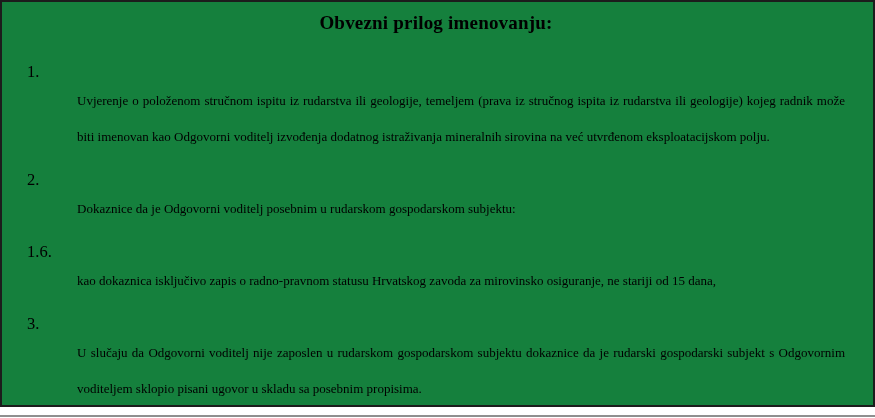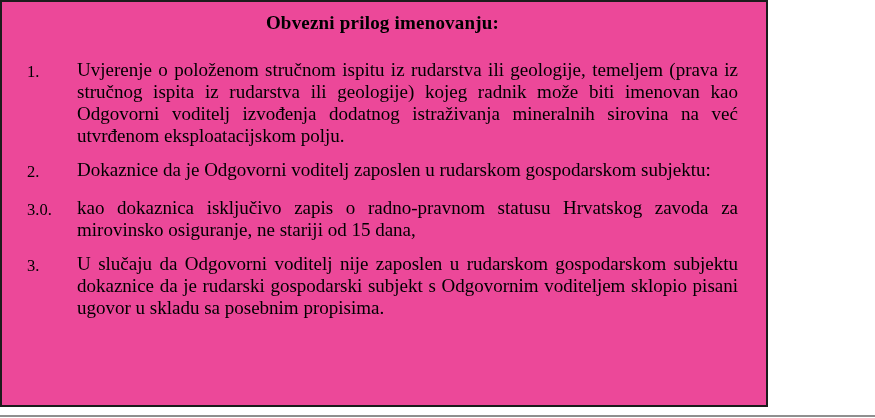--- a/index.html
+++ b/index.html
@@ -11,24 +11,24 @@
     overflow: hidden;
   }
   .page {
     position: relative;
     width: 875px; height: 418px;
     background: #ffffff;
   }
   .doc-box {
     position: absolute;
     left: 0; top: 0;
-    width: 768px; height: 407px;
+    width: 875px; height: 407px;
     border: 2px solid #1c1c1c;
     border-top-width: 2px;
-    background: #ec4899;
+    background: #15803d;
     padding: 9px 28px 4px 25px;
     overflow: hidden;
   }
   .doc-title {
     text-align: center;
     font-weight: bold;
     font-size: 19px;
     line-height: 23px;
     margin-bottom: 25px;
     letter-spacing: 0.2px;
@@ -40,24 +40,25 @@
     margin-bottom: 12px;
   }
   .list-item:last-child { margin-bottom: 0; }
   .item-number {
     flex: 0 0 50px;
     font-size: 16.5px;
     line-height: 26px;
   }
   .item-text {
     flex: 1 1 auto;
-    font-size: 19px;
-    line-height: 22px;
+    font-size: 13px;
+    line-height: 36px;
     text-align: justify;
     text-justify: inter-word;
+    margin-top: 24px;
   }
   .bottom-rule {
     position: absolute;
     left: 0; bottom: 1px;
     width: 875px; height: 2px;
     background: #8f8f8f;
   }
 </style>
 </head>
 <body>
@@ -68,25 +69,25 @@
 
     <div class="num-list">
 
       <div class="list-item">
         <div class="item-number">1.</div>
         <div class="item-text">Uvjerenje o položenom stručnom ispitu iz rudarstva ili geologije, temeljem (prava iz stručnog ispita iz rudarstva ili geologije) kojeg radnik može biti imenovan kao Odgovorni voditelj izvođenja dodatnog istraživanja mineralnih sirovina na već utvrđenom eksploatacijskom polju.</div>
       </div>
 
       <div class="list-item">
         <div class="item-number">2.</div>
-        <div class="item-text">Dokaznice da je Odgovorni voditelj zaposlen u rudarskom gospodarskom subjektu:</div>
+        <div class="item-text">Dokaznice da je Odgovorni voditelj posebnim u rudarskom gospodarskom subjektu:</div>
       </div>
 
       <div class="list-item">
-        <div class="item-number">3.0.</div>
+        <div class="item-number">1.6.</div>
         <div class="item-text">kao dokaznica isključivo zapis o radno-pravnom statusu Hrvatskog zavoda za mirovinsko osiguranje, ne stariji od 15 dana,</div>
       </div>
 
 
       <div class="list-item">
         <div class="item-number">3.</div>
         <div class="item-text">U slučaju da Odgovorni voditelj nije zaposlen u rudarskom gospodarskom subjektu dokaznice da je rudarski gospodarski subjekt s Odgovornim voditeljem sklopio pisani ugovor u skladu sa posebnim propisima.</div>
       </div>
 
     </div>

